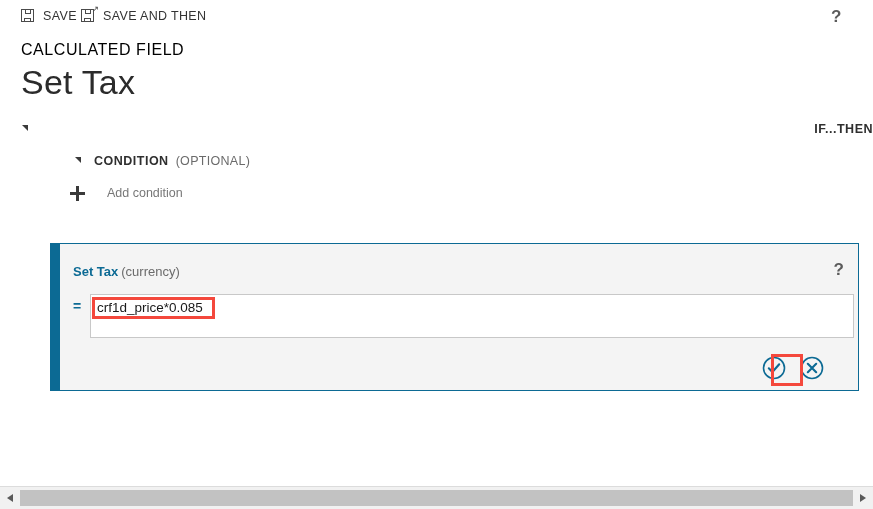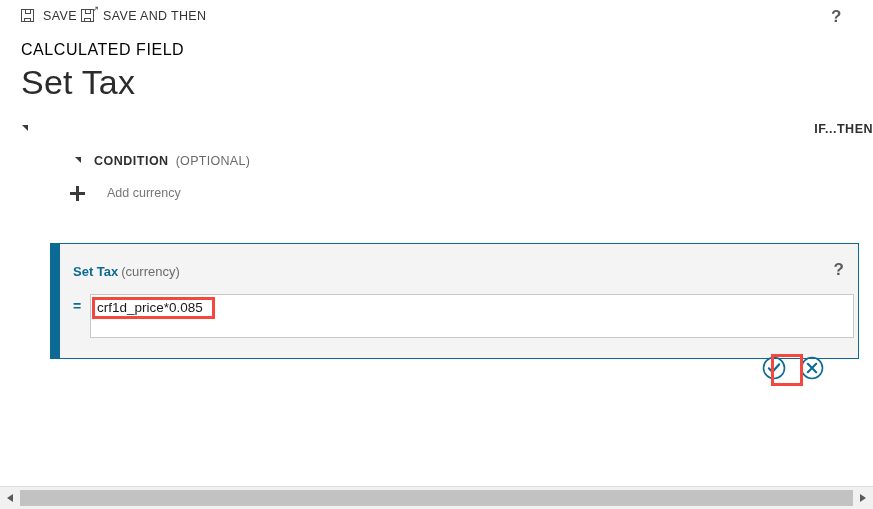--- a/index.html
+++ b/index.html
@@ -174,21 +174,21 @@
     white-space: nowrap;
     cursor: pointer;
   }
 
   
   .action-panel {
     position: absolute;
     left: 50px;
     top: 243px;
     width: 809px;
-    height: 116px;
+    height: 148px;
     box-sizing: border-box;
     border: 1px solid #0c6a94;
     background: #f4f4f4;
   }
   .panel-accent {
     position: absolute;
     left: 0; top: 0;
     width: 9px;
     height: 100%;
     background: #0c6a94;
@@ -354,21 +354,21 @@
   </div>
 
   <div class="tree-row lvl2">
     <span class="twisty"></span>
     <span class="tree-label">CONDITION</span>
     <span class="tree-sub">(OPTIONAL)</span>
   </div>
 
   <div class="tree-row lvl3">
     <span class="add-plus"></span>
-    <span class="add-text">Add currency</span>
+    <span class="add-text">Add condition</span>
   </div>
 
 </div>
 
 <div class="action-panel">
   <div class="panel-accent"></div>
 
   <div class="panel-field-label">
     <span class="field-name">Set Tax</span><span class="field-type">(currency)</span>
   </div>

